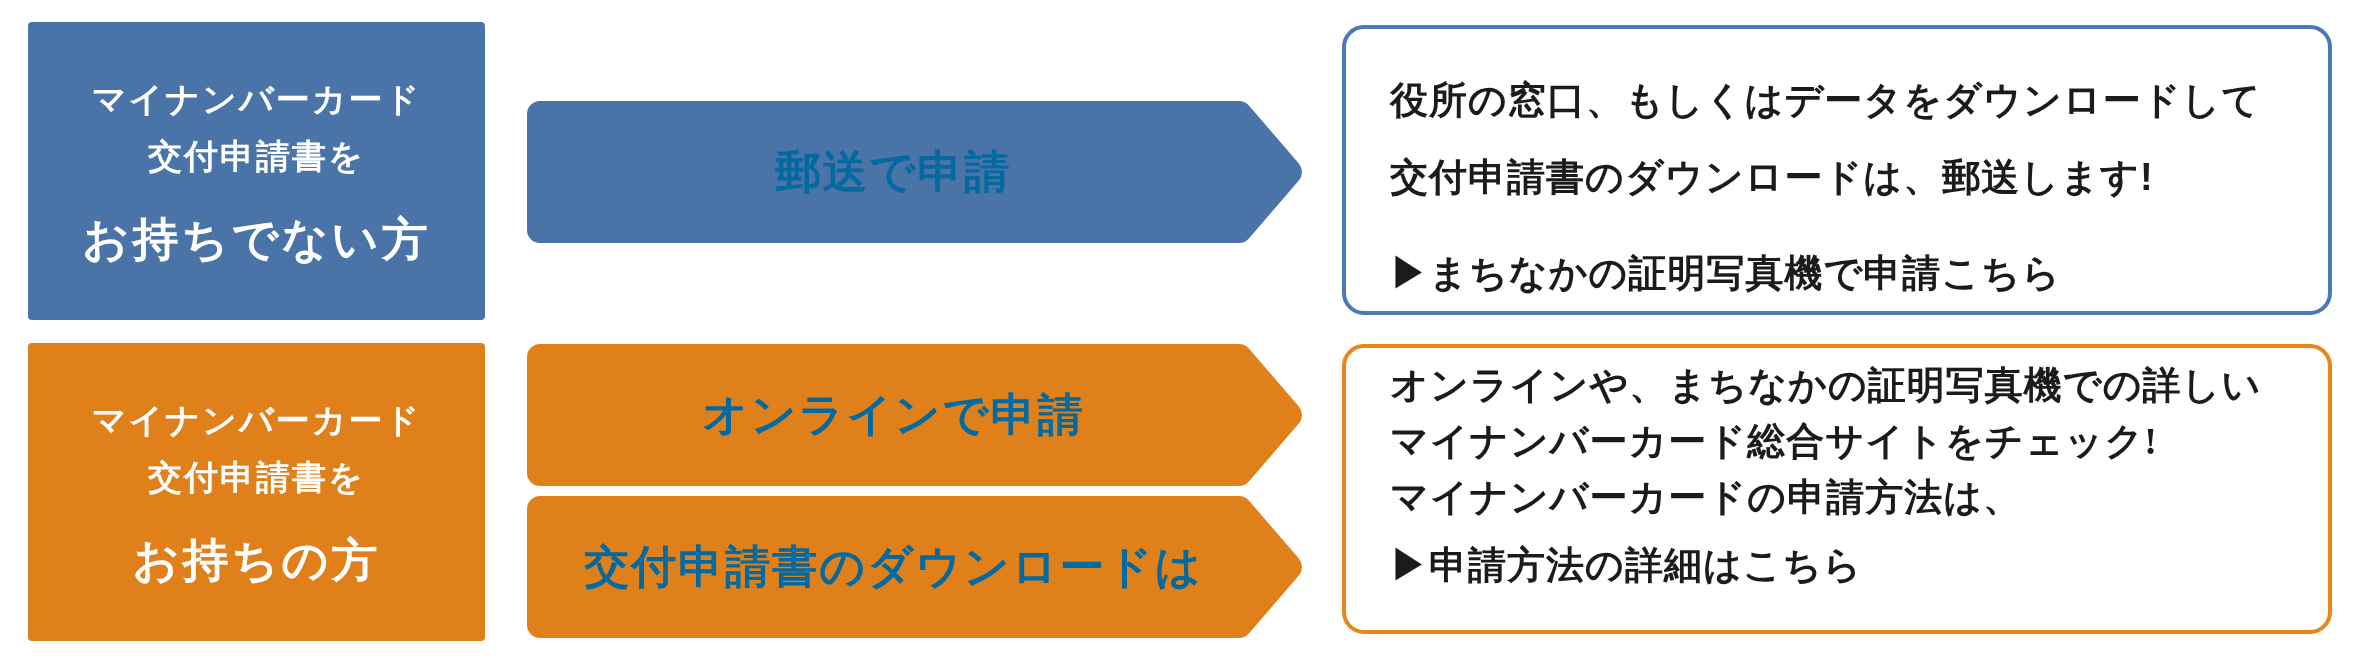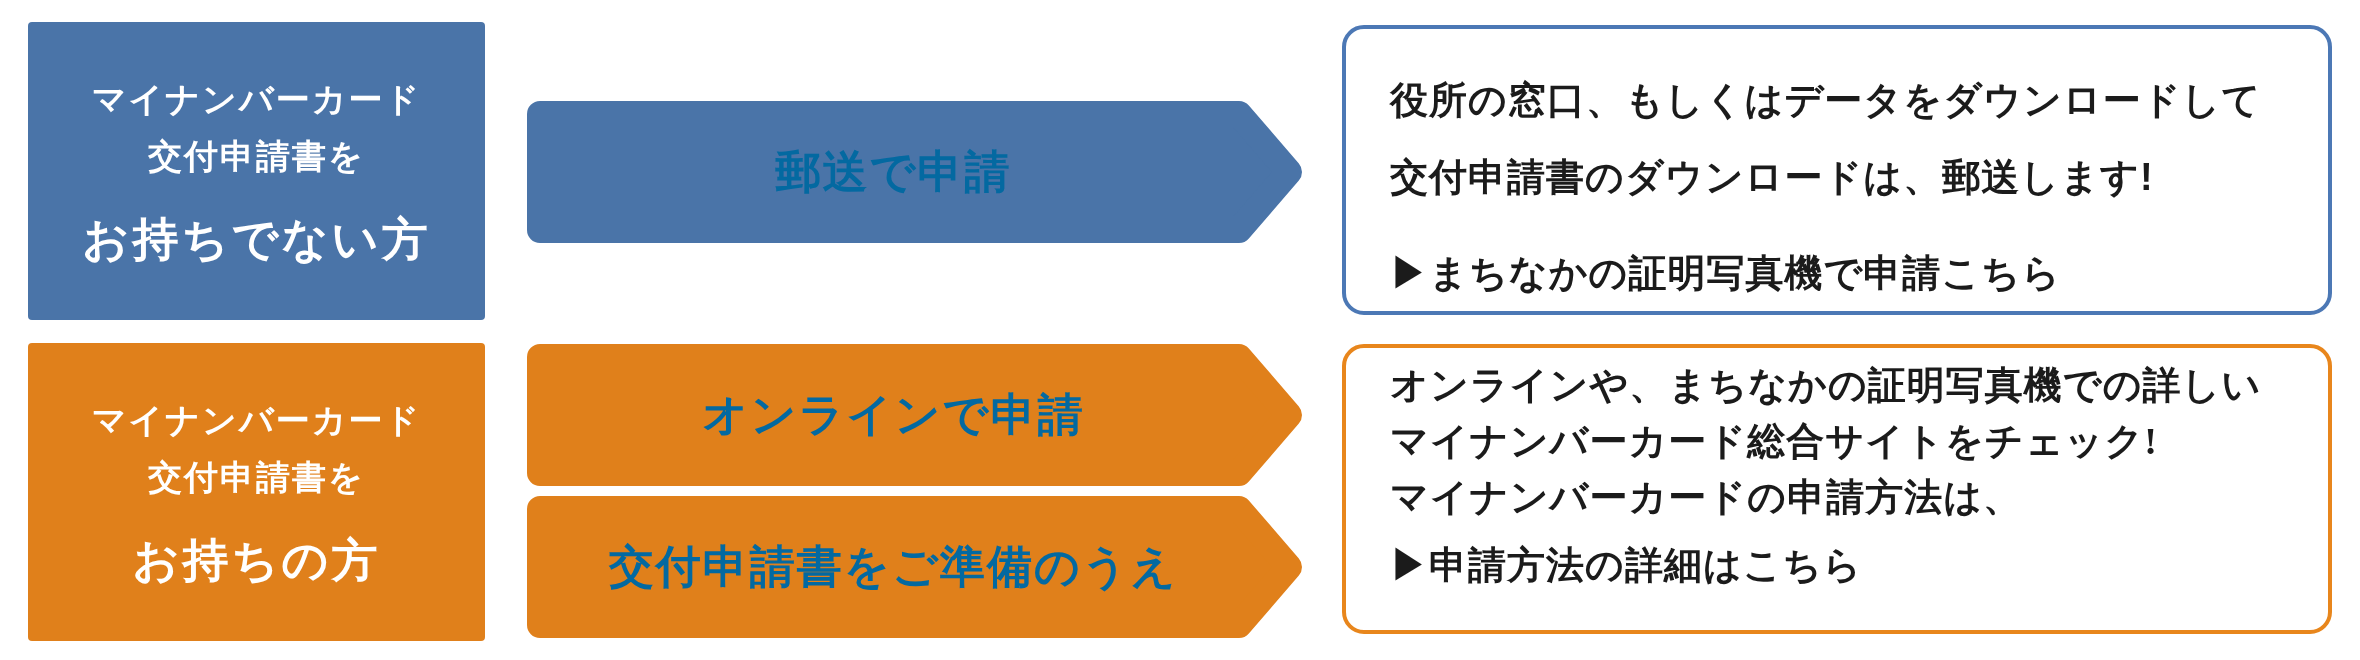--- a/index.html
+++ b/index.html
@@ -127,21 +127,21 @@
     <svg viewBox="0 0 775 142" aria-hidden="true">
       <polygon points="13,13 712,13 762,71 712,129 13,129" stroke-width="26" stroke-linejoin="round"></polygon>
     </svg>
     <div class="arrow-label">オンラインで申請</div>
   </div>
 
   <div class="arrow orange" id="arrow-photobooth">
     <svg viewBox="0 0 775 142" aria-hidden="true">
       <polygon points="13,13 712,13 762,71 712,129 13,129" stroke-width="26" stroke-linejoin="round"></polygon>
     </svg>
-    <div class="arrow-label">交付申請書をご準備のうえ</div>
+    <div class="arrow-label">交付申請書のダウンロードは</div>
   </div>
 
   <div class="note-box orange">
     <div class="note-body">
       <div class="note-line">オンラインや、まちなかの証明写真機での詳しい</div>
       <div class="note-line">マイナンバーカード総合サイトをチェック!</div>
       <div class="note-line">マイナンバーカードの申請方法は、</div>
     </div>
     <div class="note-link-line">
       <span>▶申請方法の詳細は</span><a class="note-link">こちら</a>

